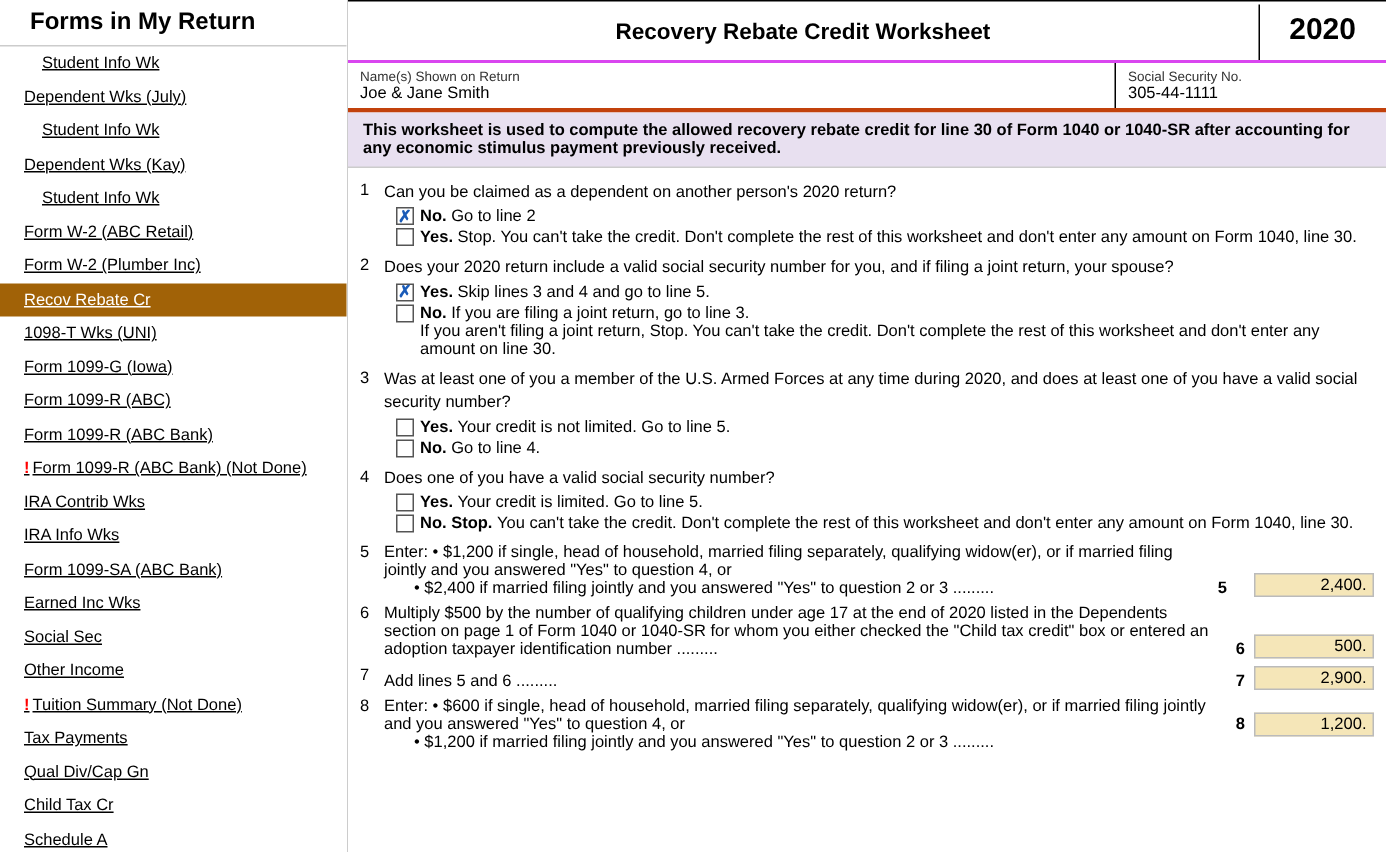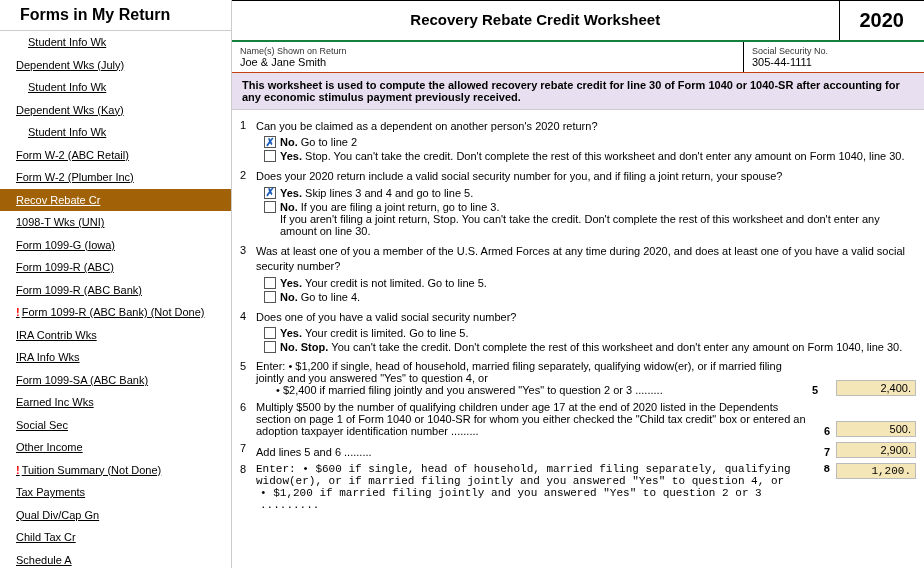--- a/index.html
+++ b/index.html
@@ -45,22 +45,23 @@
     
     #main {
       flex: 1;
       overflow-y: auto;
       background: #fff;
     }
 
     
     .ws-header {
       display: flex;
-      border-bottom: 2px solid #15803d;
+      border-bottom: 2px solid #d946ef;
       border-top: 1px solid #000;
+      align-items: flex-end;
     }
     .ws-title-area {
       flex: 1;
       text-align: center;
       padding: 10px 20px;
       border-right: 1px solid #000;
     }
     .ws-title {
       font-size: 15px;
       font-weight: bold;
@@ -70,21 +71,21 @@
       font-weight: bold;
       padding: 8px 20px;
       display: flex;
       align-items: center;
       justify-content: center;
       min-width: 80px;
     }
 
     .ws-names-row {
       display: flex;
-      border-bottom: 1px solid #c2410c;
+      border-bottom: 3px solid #c2410c;
     }
     .ws-names-cell {
       flex: 1;
       padding: 4px 8px;
       border-right: 1px solid #000;
     }
     .ws-ssn-cell {
       min-width: 180px;
       padding: 4px 8px;
     }
@@ -326,23 +327,23 @@
         <div class="q-content" style="display: flex; align-items: flex-end;">
           <div style="flex: 1 1 0%;">
             <div>Add lines 5 and 6 .........</div>
           </div>
           <div class="line-number-badge">7</div>
           <div class="line-value-box">2,900.</div>
         </div>
       </div>
       <div class="question-row">
         <div class="q-num">8</div>
-        <div class="q-content" style="display: flex; align-items: flex-start; font-family: Liberation Mono, monospace;">
+        <div class="q-content" style="display: flex; align-items: center;">
           <div style="flex: 1 1 0%;">
             <div>Enter:  • $600 if single, head of household, married filing separately, qualifying widow(er), or if married filing jointly and you answered "Yes" to question 4, or</div>
-            <div style="margin-left: 4px;">• $1,200 if married filing jointly and you answered "Yes" to question 2 or 3 .........</div>
+            <div style="margin-left: 20px;">• $1,200 if married filing jointly and you answered "Yes" to question 2 or 3 .........</div>
           </div>
           <div class="line-number-badge">8</div>
           <div class="line-value-box">1,200.</div>
         </div>
       </div>
     </div>
 </div>
 
 </body></html>

